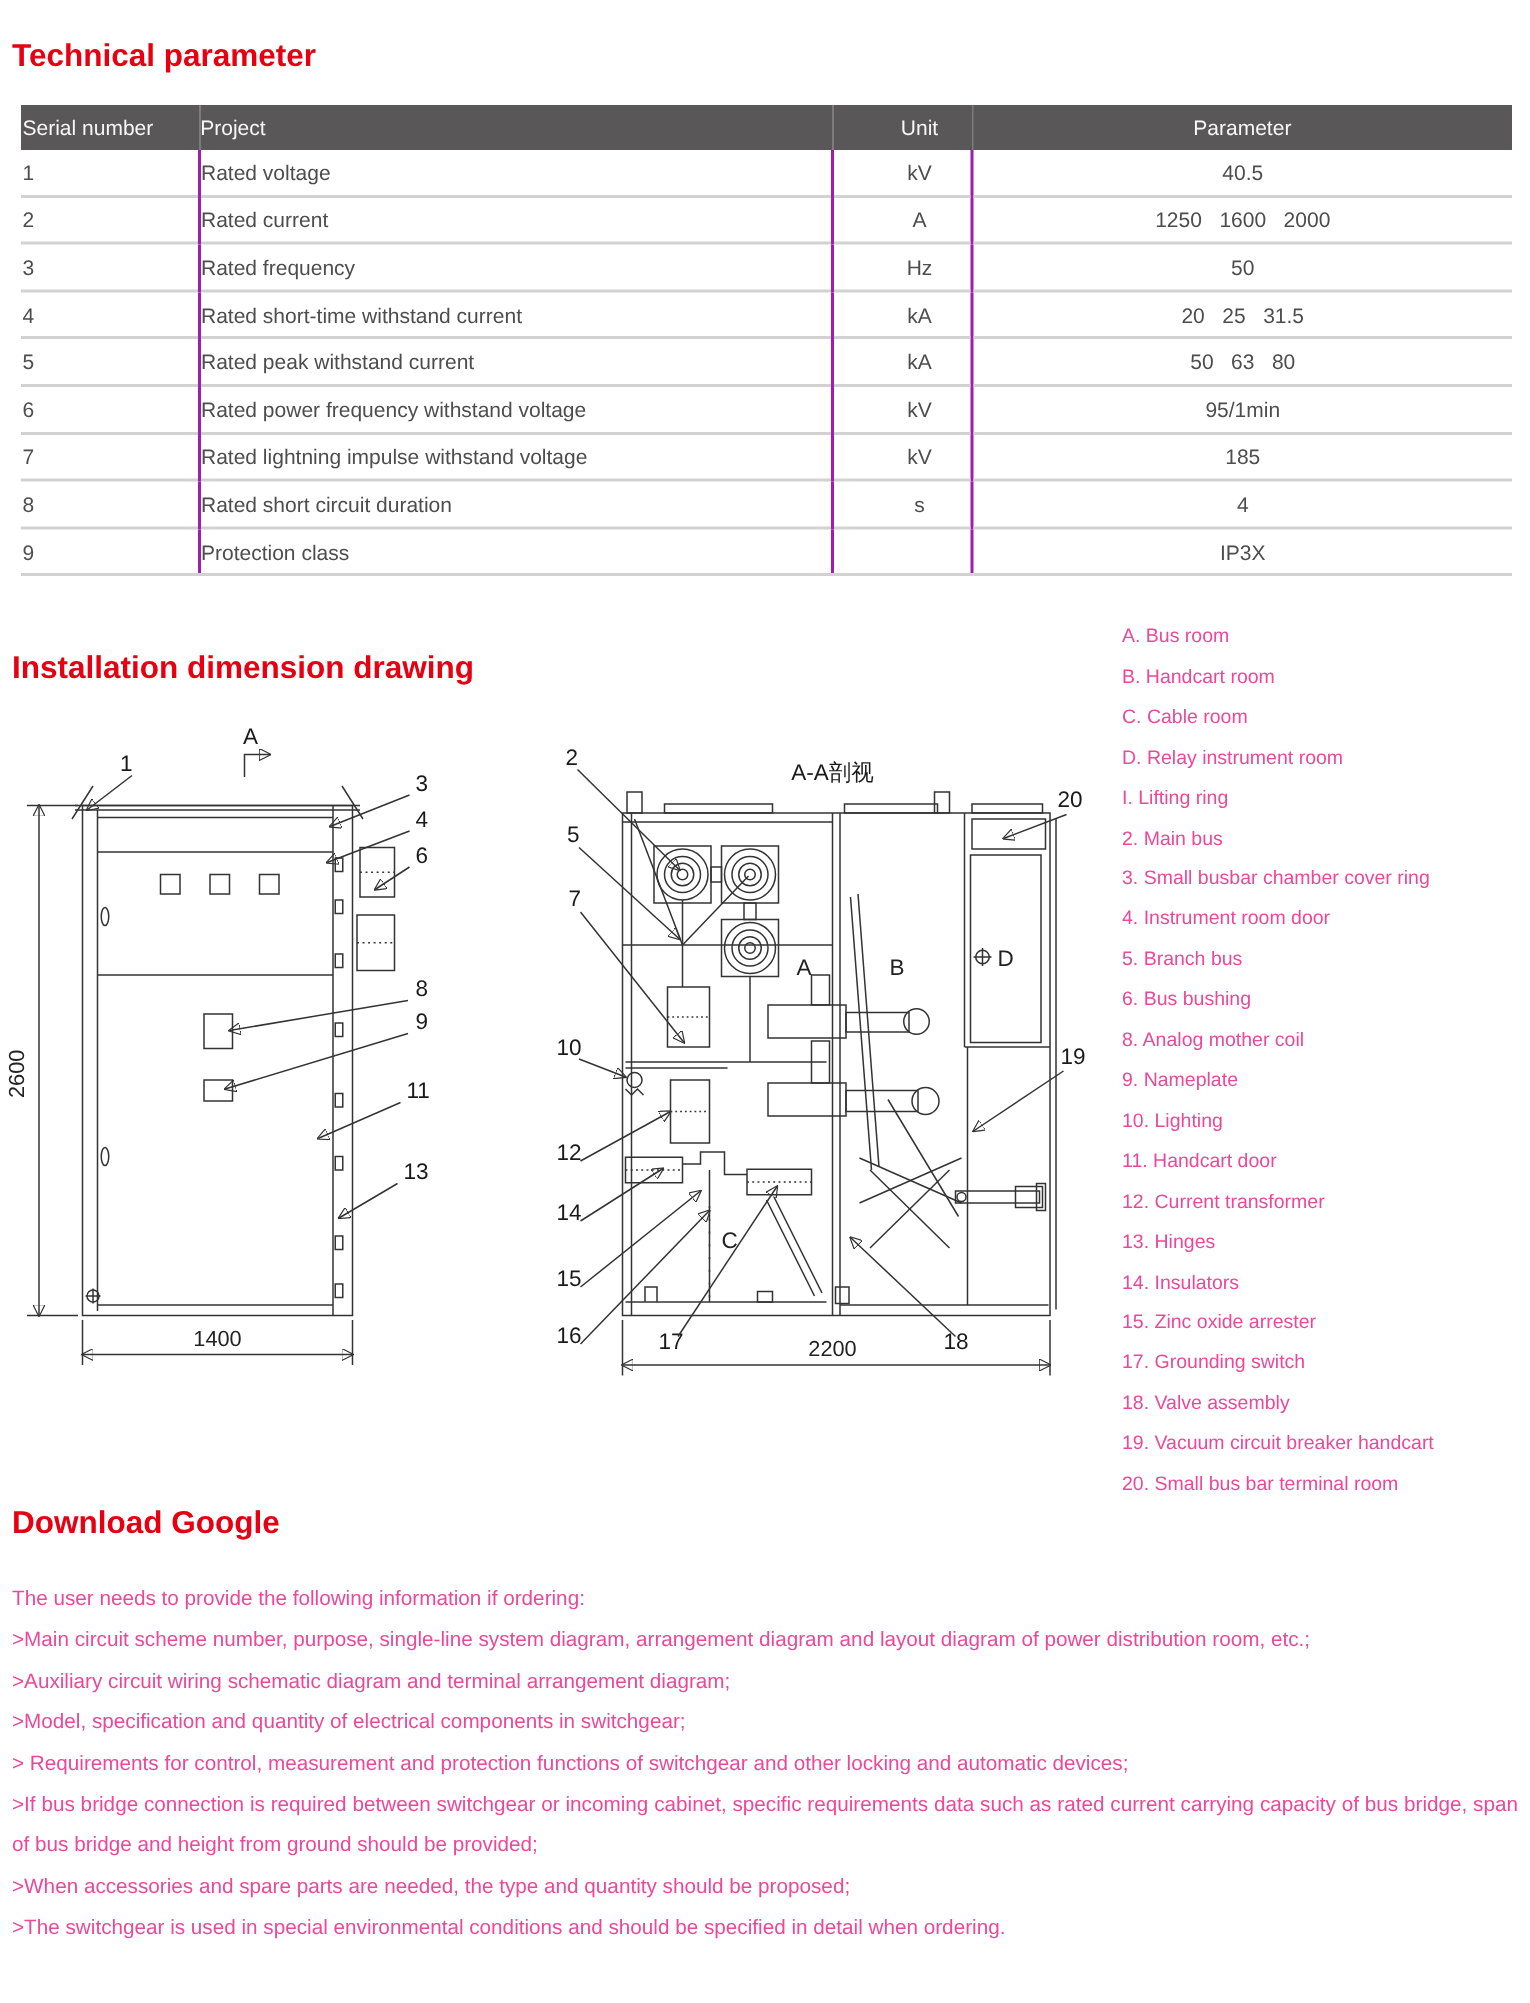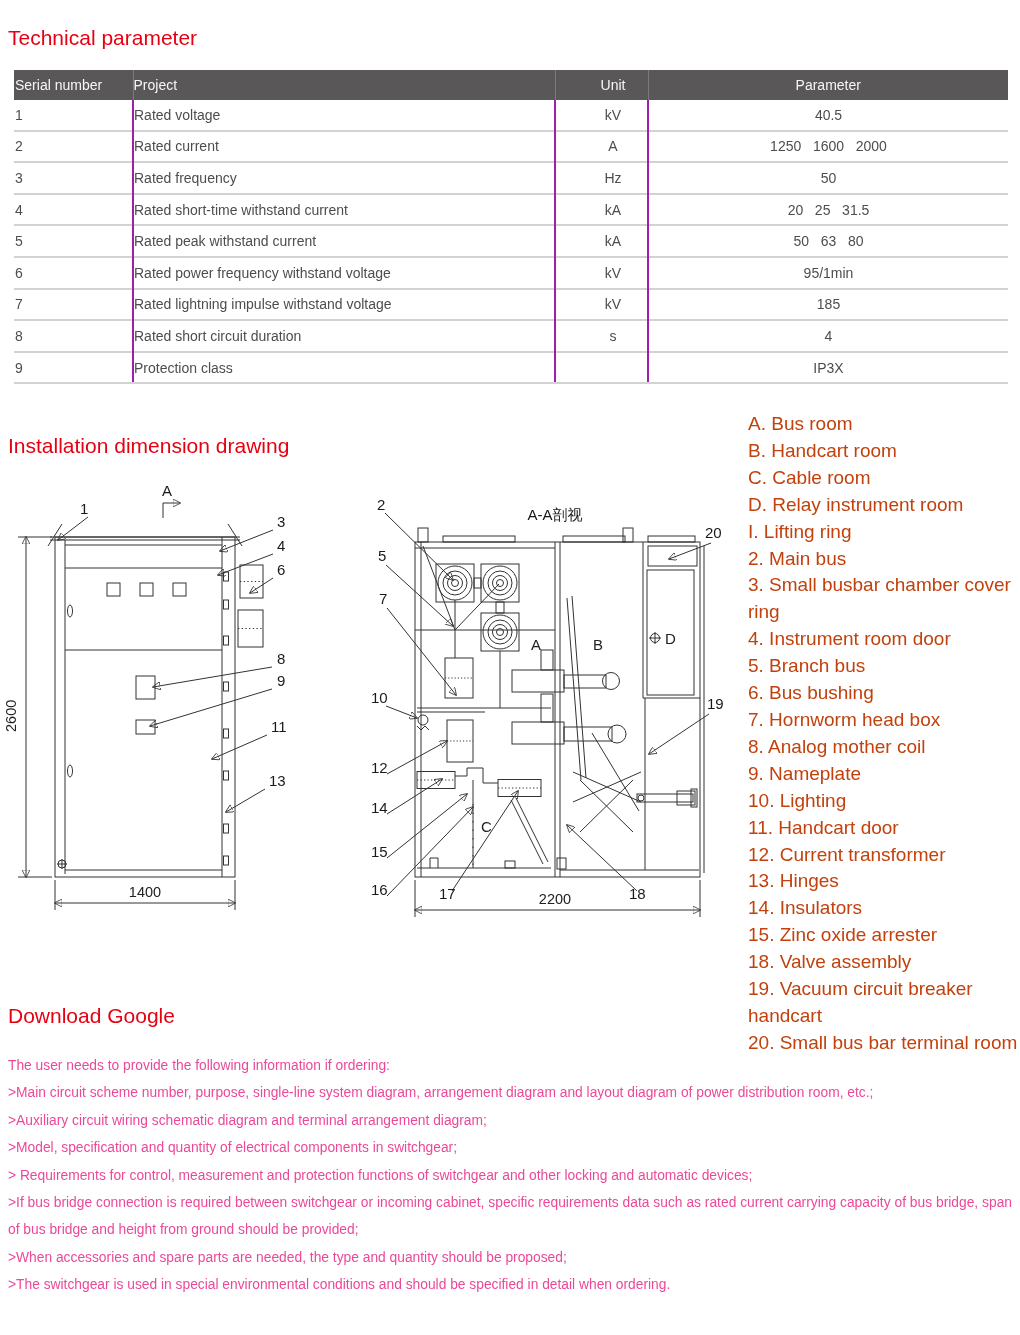--- a/index.html
+++ b/index.html
@@ -1,39 +1,39 @@
 <!DOCTYPE html>
 <html><head>
 <meta charset="utf-8">
 <style>
   html,body{margin:0;padding:0;}
   body{
     width:1020px;height:1335px;position:relative;background:#fff;
     font-family:"Liberation Sans",sans-serif;color:#4d4d4d;overflow:hidden;
   }
   .abs{position:absolute;}
-  .red-heading{font-size:21px;font-weight:normal;color:#e60012;letter-spacing:0;}
+  .red-heading{font-size:21px;font-weight:bold;color:#e60012;letter-spacing:0;}
   
   #spec-table{left:14px;top:70px;width:994px;border-collapse:collapse;table-layout:fixed;}
   #spec-table th{
     background:#595757;color:#f7f7f7;font-weight:normal;font-size:14px;height:28px;
   }
   #spec-table th + th{border-left:1px solid #7d7b7b;}
   #spec-table td{
     font-size:14px;color:#4d4d4d;height:27.6px;background:#fff;
   }
   #spec-table td + td{border-left:2px solid #a21caf;}
   #spec-table tbody tr + tr td{border-top:2px solid #d2d2d2;}
   #spec-table tbody tr:last-child td{border-bottom:2px solid #d2d2d2;}
   .c-serial{text-align:left;}
   .c-project{text-align:left;padding-left:0;}
   .c-unit{text-align:center;padding-left:24px;}
   .c-param{text-align:center;white-space:pre;}
   
-  #legend{left:748px;top:411px;width:272px;font-size:19px;color:#c2410c;line-height:26.9px;}
+  #legend{left:748px;top:411px;width:272px;font-size:13px;color:#ec4899;line-height:26.9px;}
   
   #ordering{left:8px;top:1052px;width:1004px;font-size:13.8px;color:#ec4899;line-height:27.4px;}
   #ordering .para{text-align:justify;}
   
   svg{overflow:visible;}
   svg line,svg rect,svg circle,svg ellipse,svg polyline,svg path{
     stroke:#333;fill:none;stroke-width:1;
   }
   svg text{fill:#1a1a1a;stroke:none;font-family:"Liberation Sans",sans-serif;}
   .dlabel{font-size:15px;}
@@ -124,29 +124,29 @@
   <div class="legend-item">A. Bus room</div>
   <div class="legend-item">B. Handcart room</div>
   <div class="legend-item">C. Cable room</div>
   <div class="legend-item">D. Relay instrument room</div>
   <div class="legend-item">I. Lifting ring</div>
   <div class="legend-item">2. Main bus</div>
   <div class="legend-item">3. Small busbar chamber cover ring</div>
   <div class="legend-item">4. Instrument room door</div>
   <div class="legend-item">5. Branch bus</div>
   <div class="legend-item">6. Bus bushing</div>
-  <div class="legend-item">7. Hornworm head box</div>
   <div class="legend-item">8. Analog mother coil</div>
   <div class="legend-item">9. Nameplate</div>
   <div class="legend-item">10. Lighting</div>
   <div class="legend-item">11. Handcart door</div>
   <div class="legend-item">12. Current transformer</div>
   <div class="legend-item">13. Hinges</div>
   <div class="legend-item">14. Insulators</div>
   <div class="legend-item">15. Zinc oxide arrester</div>
+  <div class="legend-item">17. Grounding switch</div>
   <div class="legend-item">18. Valve assembly</div>
   <div class="legend-item">19. Vacuum circuit breaker handcart</div>
   <div class="legend-item">20. Small bus bar terminal room</div>
 </div>
 
 <svg class="abs" id="front-view-drawing" style="left:0;top:480px;" width="330" height="445" viewBox="0 0 330 445">
   <defs>
     <marker id="arF" viewBox="0 0 10 10" refX="9" refY="5" markerWidth="8" markerHeight="8" orient="auto-start-reverse">
       <path d="M0,0 L10,5 L0,10 z" fill="#333" stroke="none"></path>
     </marker>

